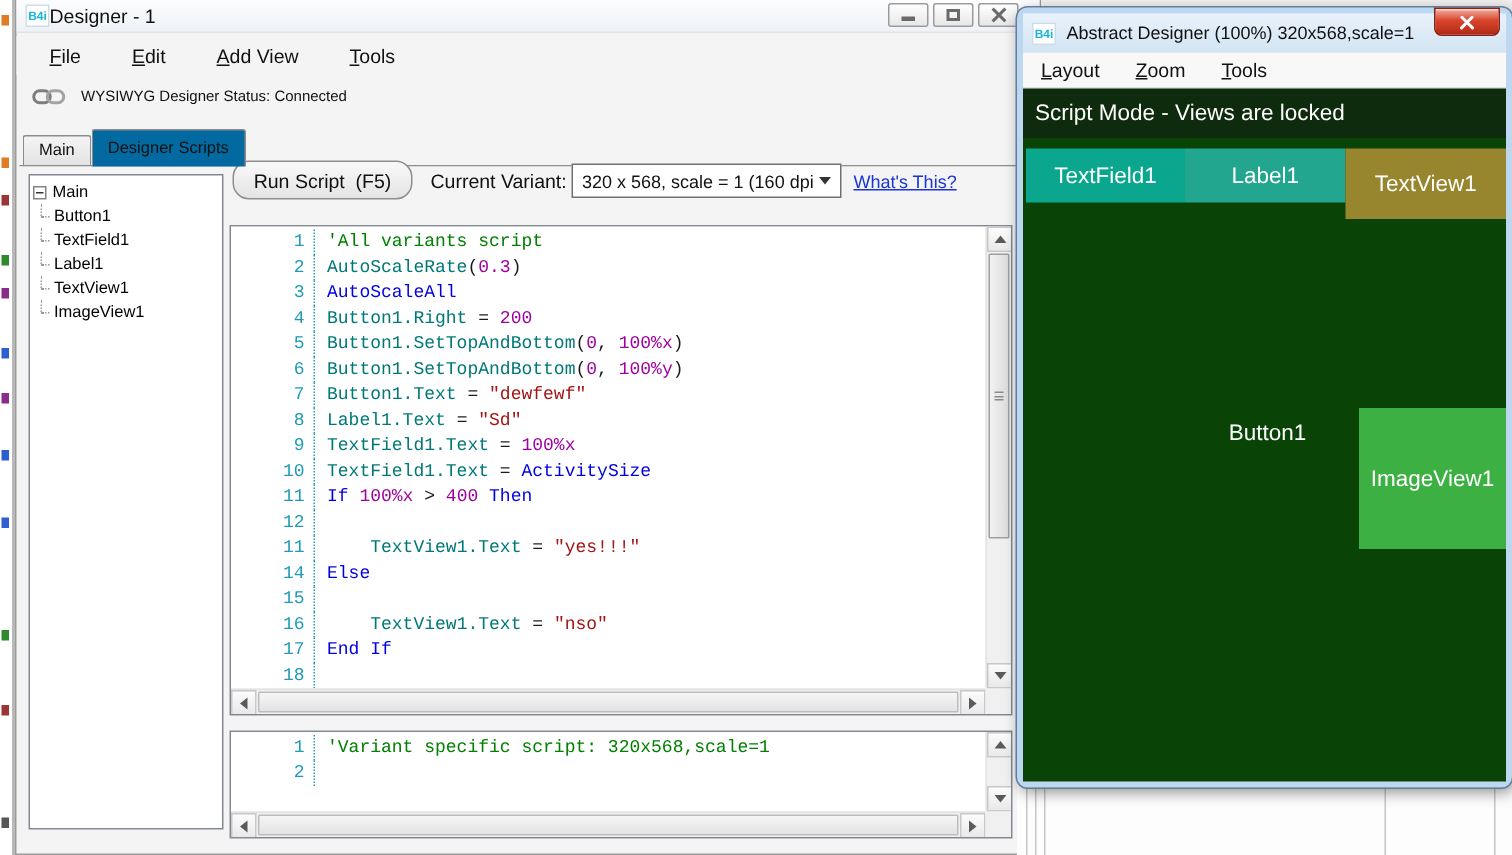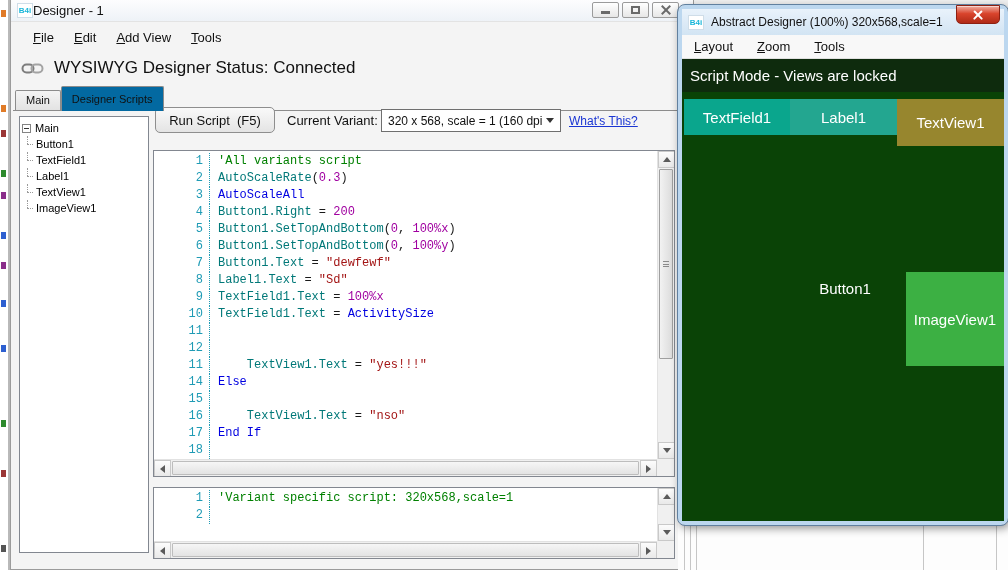--- a/index.html
+++ b/index.html
@@ -27,26 +27,26 @@
           border:1px solid #9b9b9b; border-radius:2px; display:flex;
           align-items:center; justify-content:center; }
   .glyph-min { width:9px; height:3px; background:#6a6a6a; margin-top:5px; }
   .glyph-max { width:9px; height:8px; border:2px solid #6a6a6a; }
   .glyph-x { position:relative; width:10px; height:10px; }
   .glyph-x::before,.glyph-x::after { content:""; position:absolute; left:-1px; top:4px;
         width:12px; height:2px; background:#6a6a6a; }
   .glyph-x::before { transform:rotate(45deg); } .glyph-x::after { transform:rotate(-45deg); }
 
   .menubar { position:absolute; left:0; top:24px; right:0; height:26px; background:#f4f4f4;
-             display:flex; align-items:center; padding-left:12px; gap:0; }
+             display:flex; align-items:center; padding-left:12px; gap:14px; }
   .menu-item { font-size:13px; color:#111; padding:4px 10px; }
   .menu-item u { text-decoration:underline; }
 
   .statusrow { position:absolute; left:10px; top:58px; display:flex; align-items:center; gap:10px; }
-  .statusrow .stxt { font-size:17px; color:#111; }
+  .statusrow .stxt { font-size:10px; color:#111; }
 
   
   .tabs { position:absolute; left:4px; top:86px; height:25px; display:flex; align-items:flex-end; }
   .tab { font-size:11px; color:#111; border:1px solid #8c8c8c; border-bottom:none;
          background:linear-gradient(#f4f4f4,#e2e2e2); padding:3px 10px 4px;
          border-radius:2px 2px 0 0; height:21px; }
   .tab.active { background:#0369a1; height:25px; padding-top:6px; position:relative; z-index:3; }
   .panel-line { position:absolute; left:2px; right:2px; top:110px; height:1px; background:#8c8c8c; }
   .panel-bg { position:absolute; left:2px; right:2px; top:111px; bottom:1px; background:#f4f4f4; }
 
@@ -59,21 +59,21 @@
   .tree-child { display:flex; align-items:center; height:16px; padding-left:10px; position:relative; }
   .tree-child::before { content:""; position:absolute; left:5px; top:0; bottom:8px;
           border-left:1px dotted #9a9a9a; }
   .tree-child::after { content:""; position:absolute; left:5px; top:8px; width:6px;
           border-top:1px dotted #9a9a9a; }
   .tree-child span { padding-left:4px; }
 
   
   .runbtn { position:absolute; left:144px; top:107px; width:120px; height:26px;
             background:linear-gradient(#f9f9f9,#e4e4e4); border:1px solid #8e8e8e;
-            border-radius:5px; font-size:13px; white-space:pre; color:#111;
+            border-radius:11px; font-size:13px; white-space:pre; color:#111;
             font-family:"Liberation Sans",sans-serif; }
   .cvlabel { position:absolute; left:276px; top:113px; font-size:13px; color:#111; }
   .variant-select { position:absolute; left:370px; top:109px; width:180px; height:23px;
             background:#fff; border:1px solid #6f6f6f; display:flex; align-items:center;
             padding:0 6px; font-size:12px; color:#111; }
   .variant-select .val { flex:1; white-space:nowrap; overflow:hidden; }
   .dd-arrow { width:0; height:0; border-left:4px solid transparent; border-right:4px solid transparent;
             border-top:5px solid #333; margin-left:4px; flex:0 0 auto; }
   .whats { position:absolute; left:558px; top:114px; font-size:12px; color:#1a35d3;
            text-decoration:underline; }
@@ -239,21 +239,21 @@
           <div class="code-row"><span class="ln">1</span><span class="ct"><span class="c-com">'All variants script</span></span></div>
           <div class="code-row"><span class="ln">2</span><span class="ct"><span class="c-id">AutoScaleRate</span><span class="c-op">(</span><span class="c-num">0.3</span><span class="c-op">)</span></span></div>
           <div class="code-row"><span class="ln">3</span><span class="ct"><span class="c-kw">AutoScaleAll</span></span></div>
           <div class="code-row"><span class="ln">4</span><span class="ct"><span class="c-id">Button1.Right</span><span class="c-op"> = </span><span class="c-num">200</span></span></div>
           <div class="code-row"><span class="ln">5</span><span class="ct"><span class="c-id">Button1.SetTopAndBottom</span><span class="c-op">(</span><span class="c-num">0</span><span class="c-op">, </span><span class="c-num">100%x</span><span class="c-op">)</span></span></div>
           <div class="code-row"><span class="ln">6</span><span class="ct"><span class="c-id">Button1.SetTopAndBottom</span><span class="c-op">(</span><span class="c-num">0</span><span class="c-op">, </span><span class="c-num">100%y</span><span class="c-op">)</span></span></div>
           <div class="code-row"><span class="ln">7</span><span class="ct"><span class="c-id">Button1.Text</span><span class="c-op"> = </span><span class="c-str">"dewfewf"</span></span></div>
           <div class="code-row"><span class="ln">8</span><span class="ct"><span class="c-id">Label1.Text</span><span class="c-op"> = </span><span class="c-str">"Sd"</span></span></div>
           <div class="code-row"><span class="ln">9</span><span class="ct"><span class="c-id">TextField1.Text</span><span class="c-op"> = </span><span class="c-num">100%x</span></span></div>
           <div class="code-row"><span class="ln">10</span><span class="ct"><span class="c-id">TextField1.Text</span><span class="c-op"> = </span><span class="c-kw">ActivitySize</span></span></div>
-          <div class="code-row"><span class="ln">11</span></div>
+          <div class="code-row"><span class="ln">11</span><span class="ct"><span class="c-kw">If</span><span class="c-op"> </span><span class="c-num">100%x</span><span class="c-op"> &gt; </span><span class="c-num">400</span><span class="c-op"> </span><span class="c-kw">Then</span></span></div>
           <div class="code-row"><span class="ln">12</span><span class="ct">&nbsp;</span></div>
           <div class="code-row"><span class="ln">11</span><span class="ct"><span class="c-op">    </span><span class="c-id">TextView1.Text</span><span class="c-op"> = </span><span class="c-str">"yes!!!"</span></span></div>
           <div class="code-row"><span class="ln">14</span><span class="ct"><span class="c-kw">Else</span></span></div>
           <div class="code-row"><span class="ln">15</span><span class="ct">&nbsp;</span></div>
           <div class="code-row"><span class="ln">16</span><span class="ct"><span class="c-op">    </span><span class="c-id">TextView1.Text</span><span class="c-op"> = </span><span class="c-str">"nso"</span></span></div>
           <div class="code-row"><span class="ln">17</span><span class="ct"><span class="c-kw">End If</span></span></div>
           <div class="code-row"><span class="ln">18</span></div>
         </div>
       <div class="vscroll">
         <span class="sb-btn up">

